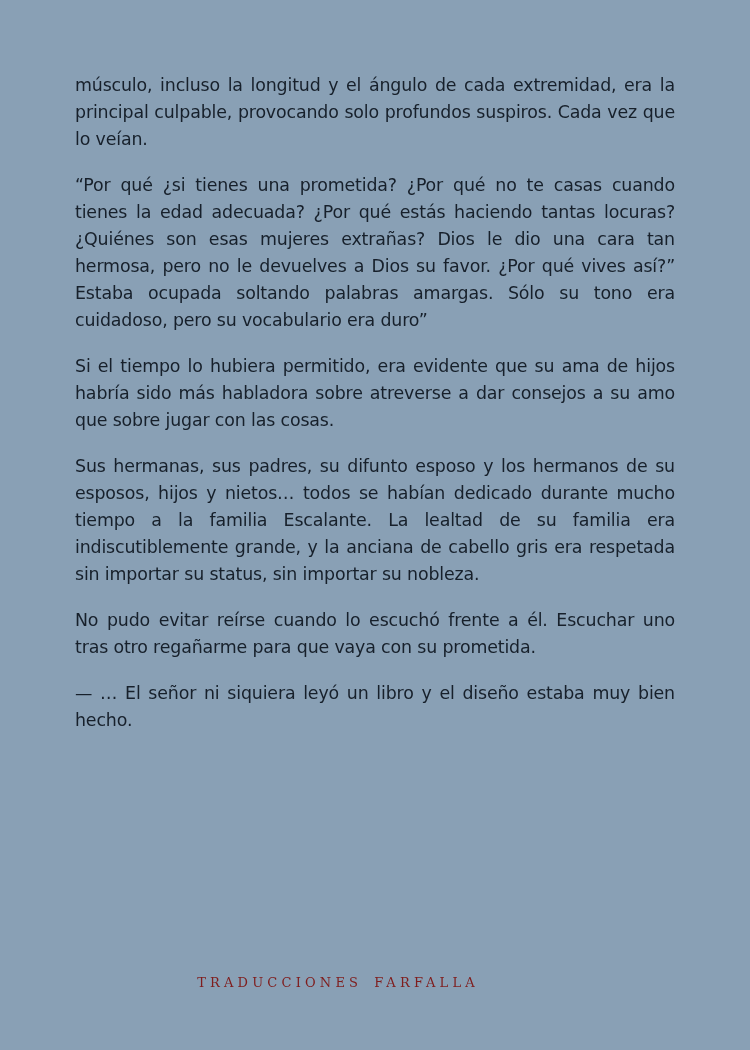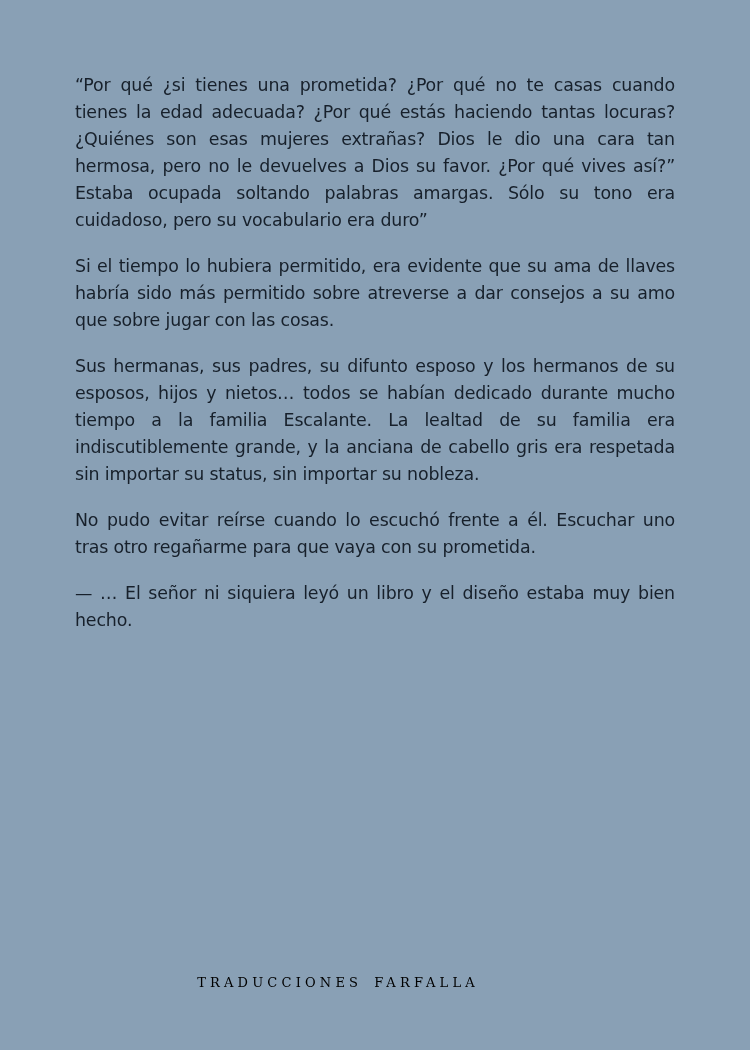--- a/index.html
+++ b/index.html
@@ -30,35 +30,36 @@
       text-align-last: left;
     }
     .para.italic {
     }
     .footer {
       position: absolute;
       left: 0;
       width: 676px;
       top: 975px;
       text-align: center;
-      color: #000000;
+      color: #7f1d1d;
       font-family: "DejaVu Serif", serif;
       font-size: 13px;
       letter-spacing: 4.2px;
     }
     .footer .word + .word {
       margin-left: 12px;
     }
   </style>
 </head>
 <body>
 
 <div class="page">
+  <p class="para">músculo, incluso la longitud y el ángulo de cada extremidad, era la principal culpable, provocando solo profundos suspiros. Cada vez que lo veían.</p>
   <p class="para italic">“Por qué ¿si tienes una prometida? ¿Por qué no te casas cuando tienes la edad adecuada? ¿Por qué estás haciendo tantas locuras? ¿Quiénes son esas mujeres extrañas?  Dios le dio una cara tan hermosa, pero no le devuelves a Dios su favor. ¿Por qué vives así?” Estaba ocupada soltando palabras amargas. Sólo su tono era cuidadoso, pero su vocabulario era duro”</p>
-  <p class="para">Si el tiempo lo hubiera permitido, era evidente que su ama de llaves habría sido más permitido sobre atreverse a dar consejos a su amo que sobre jugar con las cosas.</p>
+  <p class="para">Si el tiempo lo hubiera permitido, era evidente que su ama de hijos habría sido más habladora sobre atreverse a dar consejos a su amo que sobre jugar con las cosas.</p>
   <p class="para">Sus hermanas, sus padres, su difunto esposo y los hermanos de su esposos, hijos y nietos… todos se habían dedicado durante mucho tiempo a la familia Escalante. La lealtad de su familia era indiscutiblemente grande, y la anciana de cabello gris era respetada sin importar su status, sin importar su nobleza.</p>
   <p class="para">No pudo evitar reírse cuando lo escuchó frente a él. Escuchar uno tras otro regañarme para que vaya con su prometida.</p>
   <p class="para">— … El señor ni siquiera leyó un libro y el diseño estaba muy bien hecho.</p>
 </div>
 
 <div class="footer">
   <span class="word">TRADUCCIONES</span><span class="word">FARFALLA</span>
 </div>
 
 </body></html>

